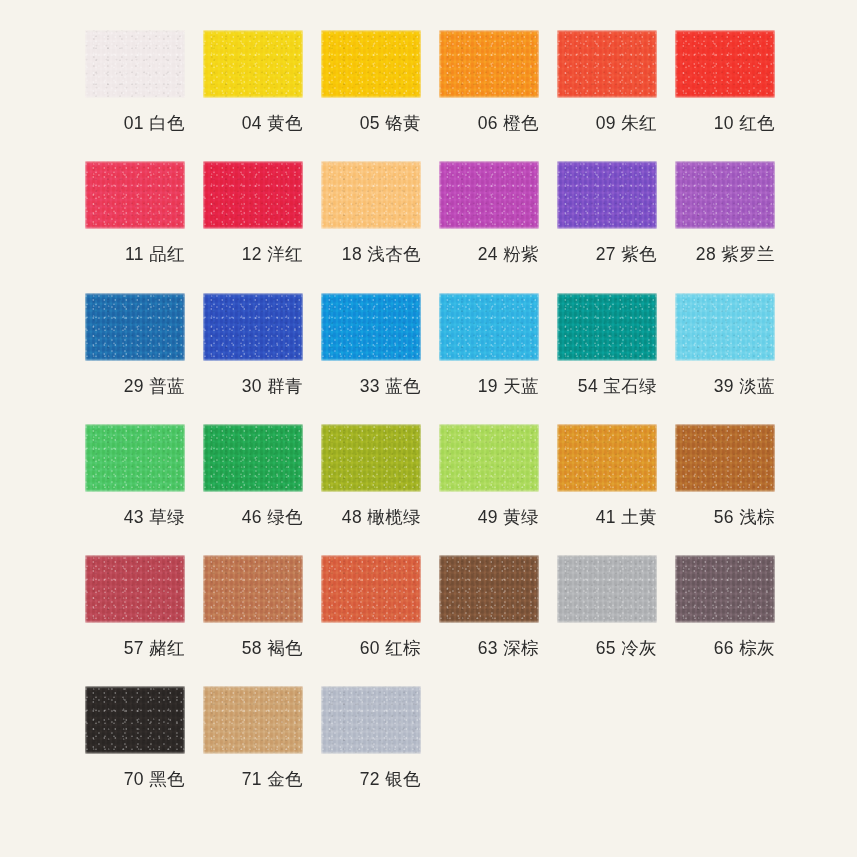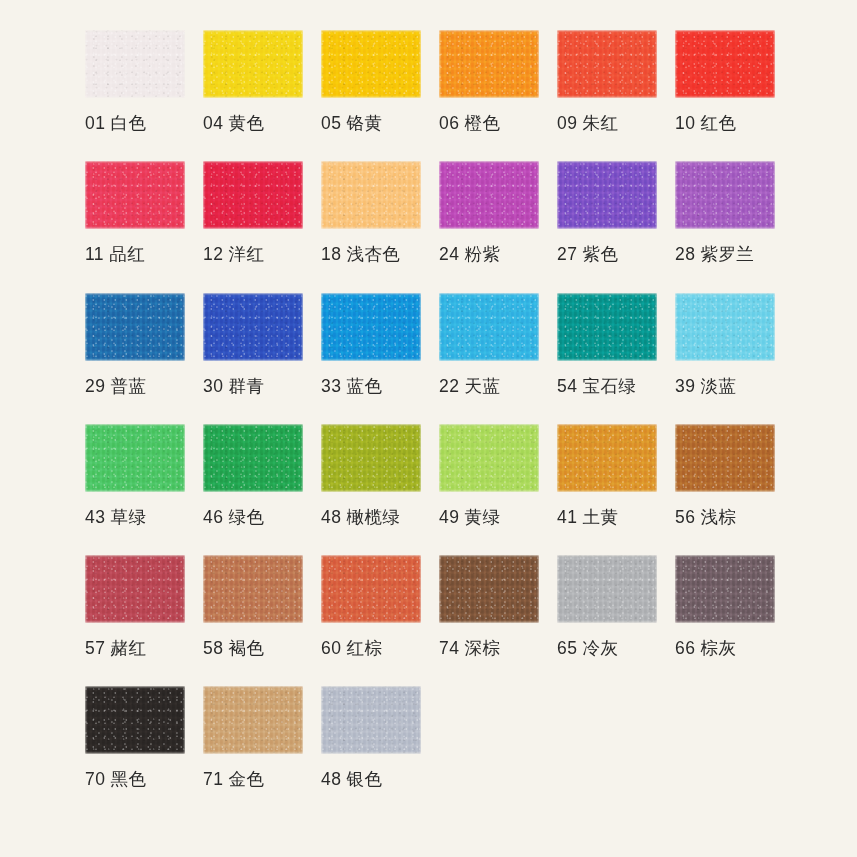--- a/index.html
+++ b/index.html
@@ -30,21 +30,21 @@
     display: grid;
     grid-template-columns: repeat(6, 100px);
     grid-column-gap: 18px;
     grid-row-gap: 28px;
   }
 
   .swatch-cell {
     width: 100px;
     display: flex;
     flex-direction: column;
-    align-items: flex-start;
+    align-items: flex-end;
   }
 
   .swatch-chip {
     position: relative;
     width: 100px;
     height: 68px;
     border-radius: 2px;
     overflow: hidden;
     isolation: isolate;
   }
@@ -253,21 +253,21 @@
         </div>
         <div class="swatch-label">33 蓝色</div>
       </div>
       <div class="swatch-cell">
         <div class="swatch-chip" style="background: rgb(49, 179, 227);">
           <div class="tex-v"></div>
           <div class="tex-h"></div>
           <div class="tex-grain"></div>
           <div class="tex-edge"></div>
         </div>
-        <div class="swatch-label">22 天蓝</div>
+        <div class="swatch-label">19 天蓝</div>
       </div>
       <div class="swatch-cell">
         <div class="swatch-chip" style="background: rgb(7, 147, 140);">
           <div class="tex-v"></div>
           <div class="tex-h"></div>
           <div class="tex-grain"></div>
           <div class="tex-edge"></div>
         </div>
         <div class="swatch-label">54 宝石绿</div>
       </div>
@@ -361,21 +361,21 @@
         </div>
         <div class="swatch-label">60 红棕</div>
       </div>
       <div class="swatch-cell">
         <div class="swatch-chip" style="background: rgb(123, 83, 56);">
           <div class="tex-v"></div>
           <div class="tex-h"></div>
           <div class="tex-grain"></div>
           <div class="tex-edge"></div>
         </div>
-        <div class="swatch-label">74 深棕</div>
+        <div class="swatch-label">63 深棕</div>
       </div>
       <div class="swatch-cell">
         <div class="swatch-chip" style="background: rgb(176, 178, 181);">
           <div class="tex-v"></div>
           <div class="tex-h"></div>
           <div class="tex-grain"></div>
           <div class="tex-edge"></div>
         </div>
         <div class="swatch-label">65 冷灰</div>
       </div>
@@ -406,16 +406,16 @@
         </div>
         <div class="swatch-label">71 金色</div>
       </div>
       <div class="swatch-cell">
         <div class="swatch-chip" style="background: rgb(182, 188, 201);">
           <div class="tex-v"></div>
           <div class="tex-h"></div>
           <div class="tex-grain"></div>
           <div class="tex-edge"></div>
         </div>
-        <div class="swatch-label">48 银色</div>
+        <div class="swatch-label">72 银色</div>
       </div>
     </div>
 </div>
 
 </body></html>

